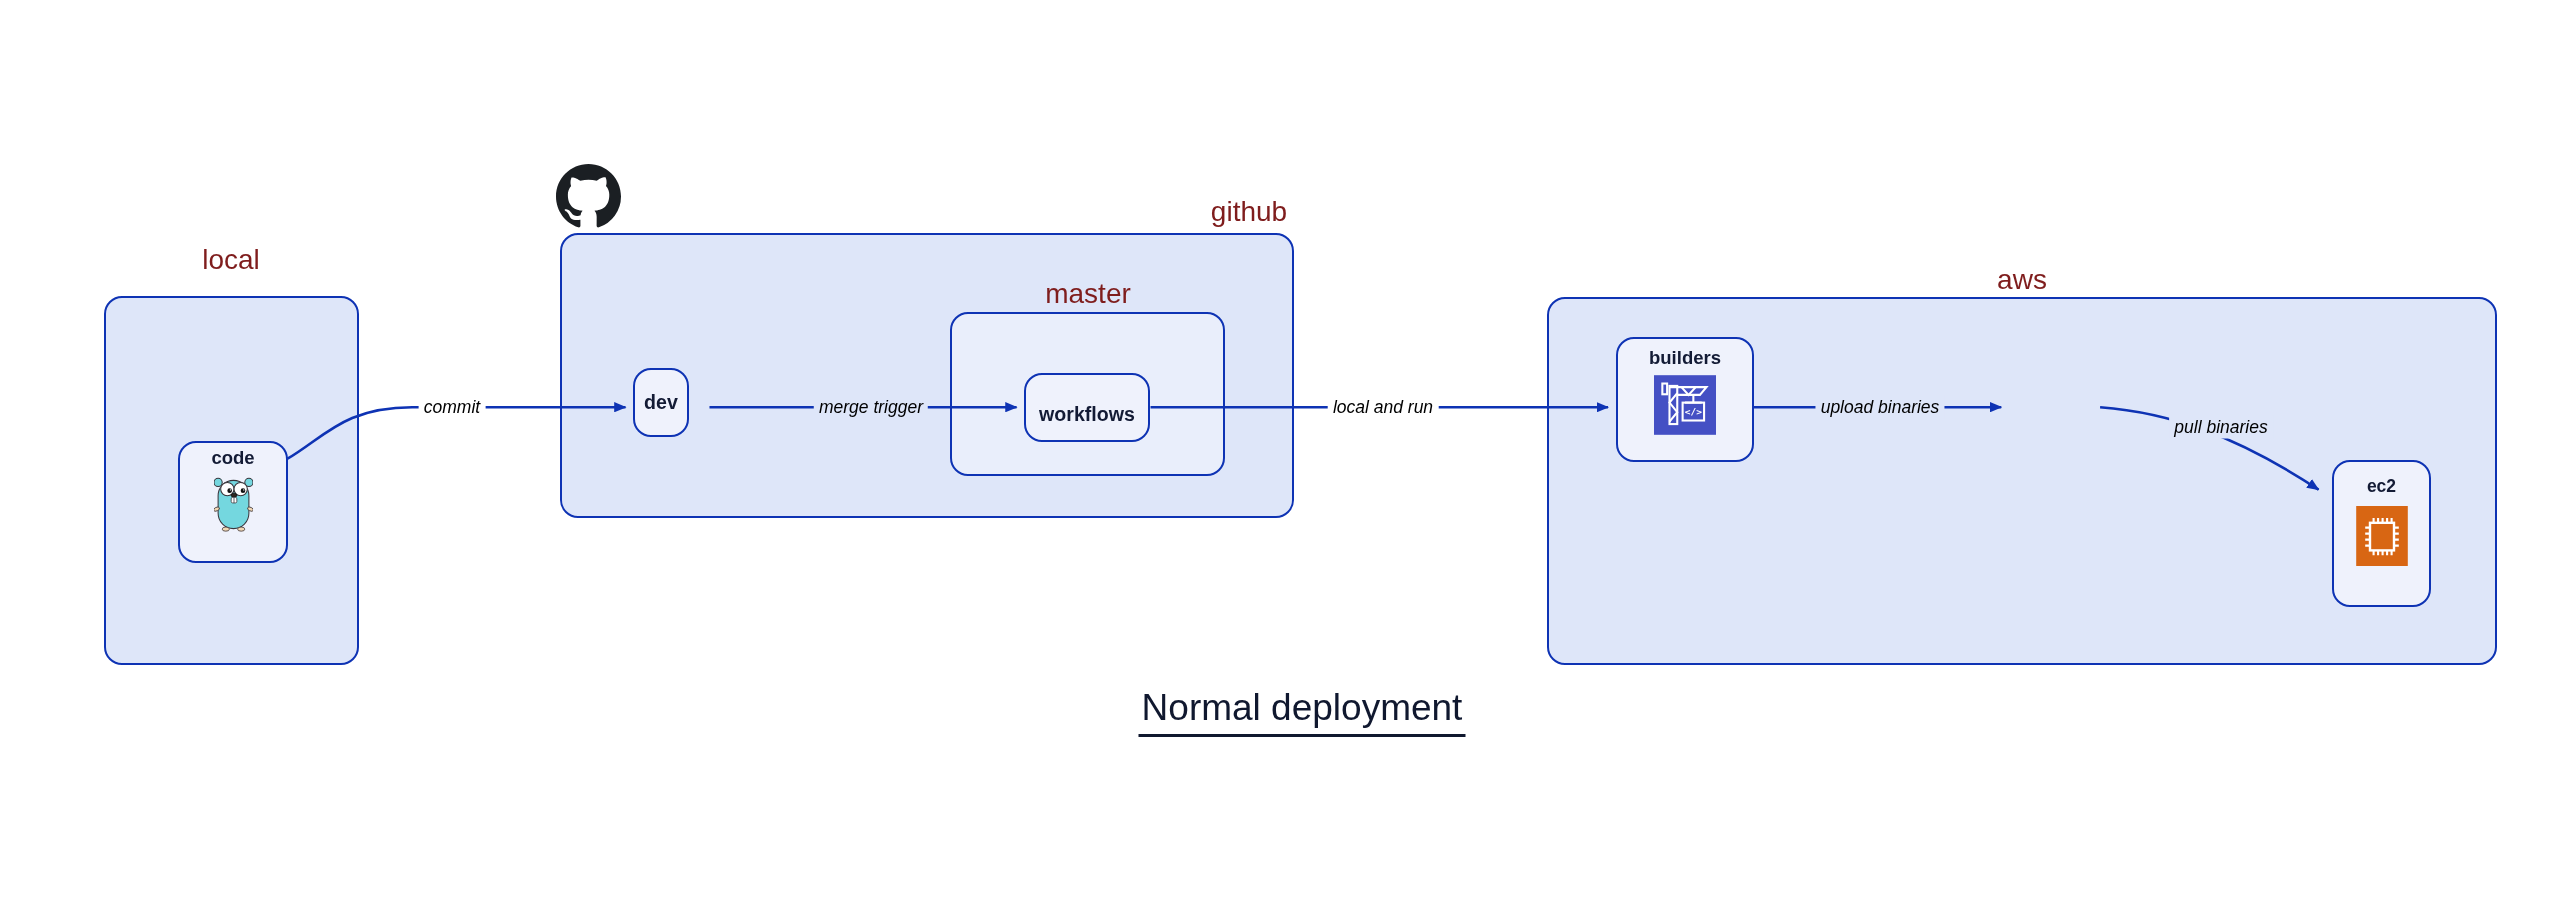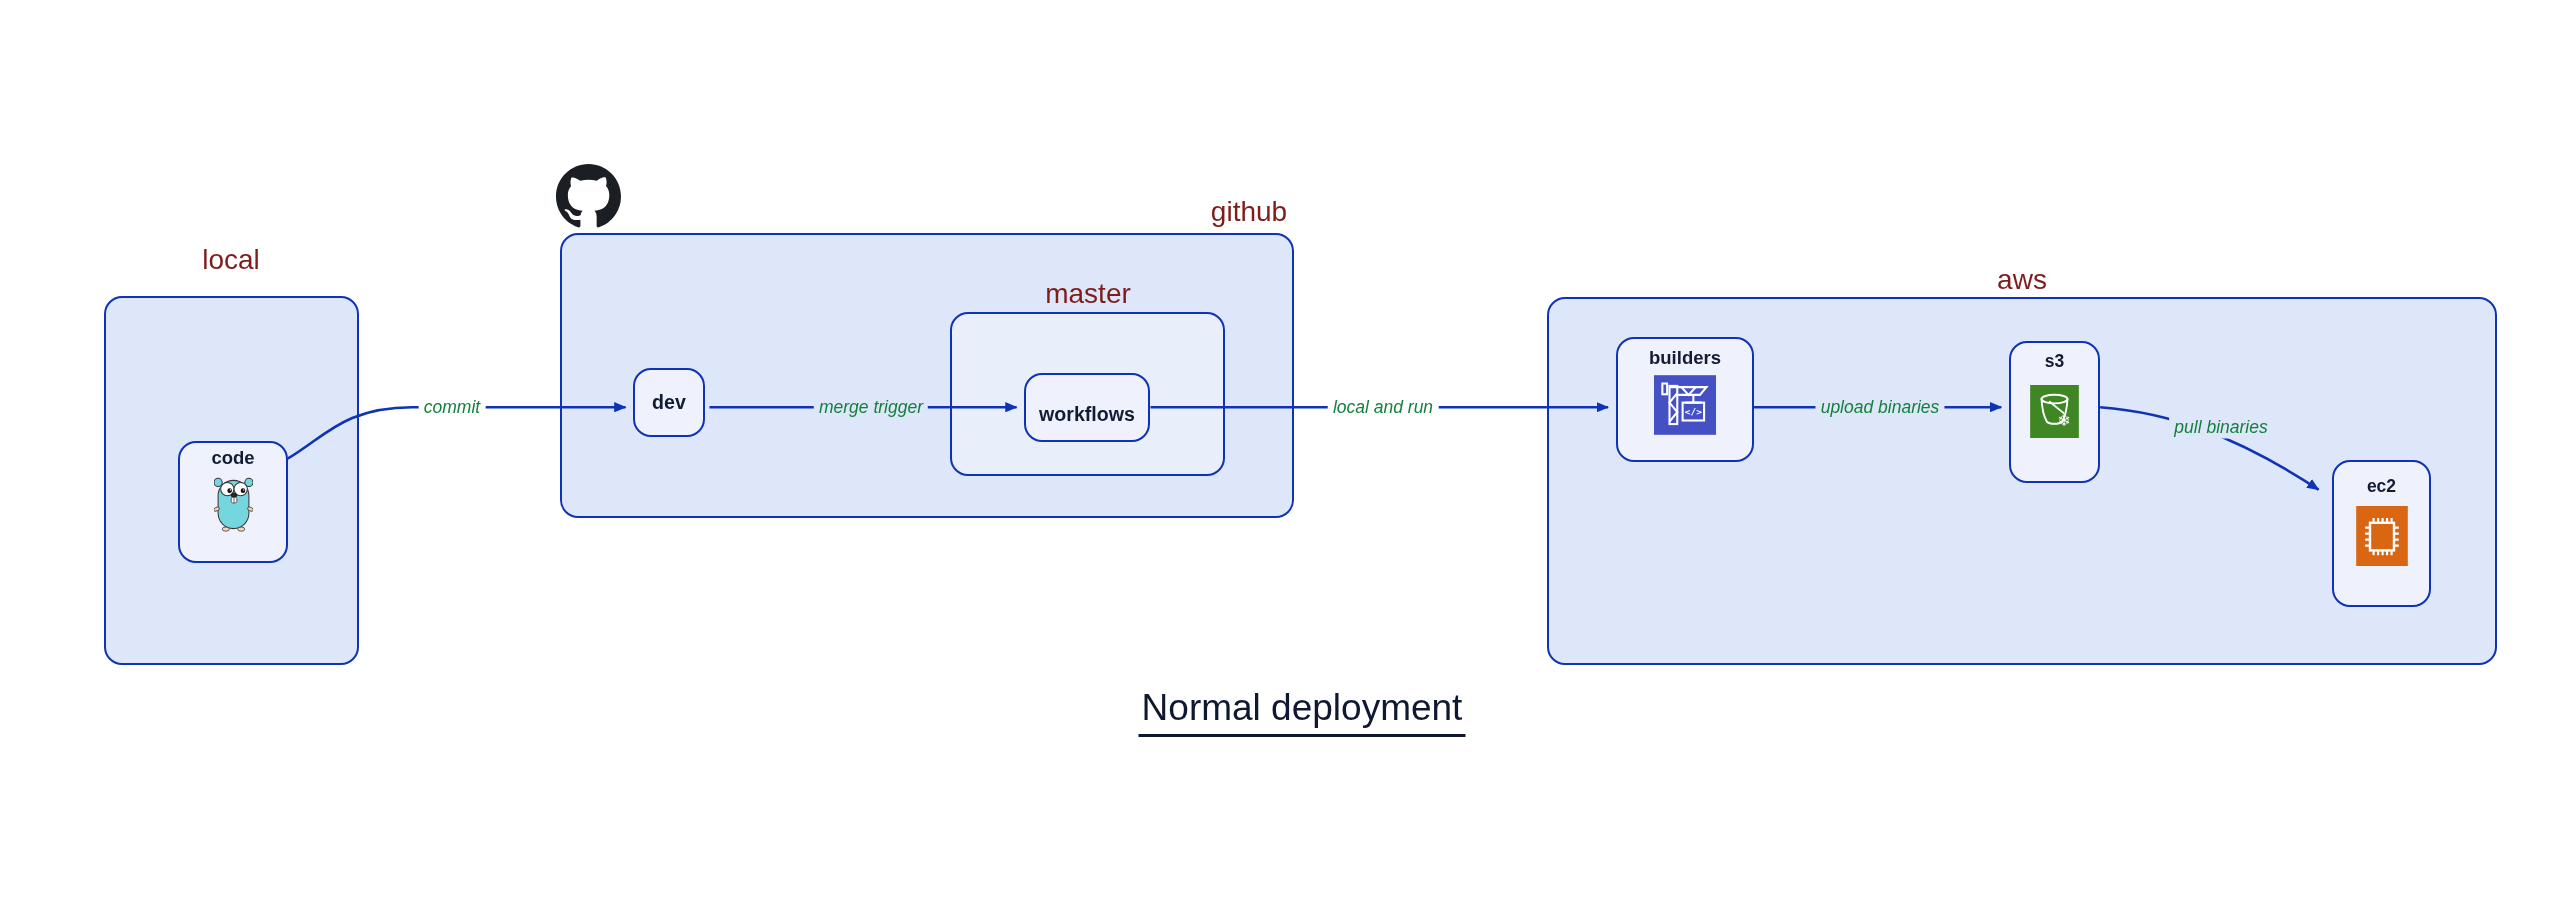--- a/index.html
+++ b/index.html
@@ -20,21 +20,21 @@
   .group-label{
     position:absolute;transform:translate(-50%,-50%);
     font-size:28px;color:#7f1d1d;white-space:nowrap;z-index:4;
   }
   .node-label{
     font-weight:bold;color:#131b35;white-space:nowrap;
   }
   .node-center{justify-content:center;}
   .edge-label{
     position:absolute;transform:translate(-50%,-50%);
-    font-style:italic;font-size:17.5px;color:#15803d;white-space:nowrap;
+    font-style:italic;font-size:17.5px;color:#000000;white-space:nowrap;
     padding:1px 5.2px;z-index:3;
   }
   .bg-white{background:#ffffff;}
   .bg-lav{background:#dee6f9;}
   .arrows{position:absolute;left:0;top:0;z-index:2;}
   .node,.group,.subgroup{z-index:1;border-radius:18px;}
   .icon-block{position:absolute;z-index:1;}
   .title{
     position:absolute;left:1302px;top:687px;transform:translateX(-50%);
     font-size:37px;color:#10182f;white-space:nowrap;
@@ -77,21 +77,21 @@
 
   <span class="icon-block" style="left:556px;top:164px">
     <svg viewBox="0 0 16 16" width="65" height="65">
       <path fill-rule="evenodd" fill="#1b1f23" d="M8 0C3.58 0 0 3.58 0 8c0 3.54 2.29 6.53 5.47 7.59.4.07.55-.17.55-.38 0-.19-.01-.82-.01-1.49-2.01.37-2.53-.49-2.69-.94-.09-.23-.48-.94-.82-1.13-.28-.15-.68-.52-.01-.53.63-.01 1.08.58 1.23.82.72 1.21 1.87.87 2.33.66.07-.52.28-.87.51-1.07-1.78-.2-3.64-.89-3.64-3.95 0-.87.31-1.59.82-2.15-.08-.2-.36-1.02.08-2.12 0 0 .67-.21 2.2.82.64-.18 1.32-.27 2-.27s1.36.09 2 .27c1.53-1.04 2.2-.82 2.2-.82.44 1.1.16 1.92.08 2.12.51.56.82 1.27.82 2.15 0 3.07-1.87 3.75-3.65 3.95.29.25.54.73.54 1.48 0 1.07-.01 1.93-.01 2.2 0 .21.15.46.55.38A8.01 8.01 0 0 0 16 8c0-4.42-3.58-8-8-8z"></path>
     </svg>
   </span>
 
   <div class="group-label" style="left:1249px;top:212px">github</div>
   <div class="group" style="left:560px;top:233px;width:734px;height:285px"></div>
 
-  <div class="node node-center" style="left:633px;top:368px;width:72px;height:69px">
+  <div class="node node-center" style="left:633px;top:368px;width:56px;height:69px">
     <div class="node-label" style="font-size:19.6px">dev</div>
   </div>
 
   <div class="group-label" style="left:1088px;top:294px">master</div>
   <div class="subgroup" style="left:950px;top:312px;width:275px;height:164px"></div>
 
   <div class="node node-center" style="left:1024px;top:373px;width:126px;height:69px;padding-top:13.4px">
     <div class="node-label" style="font-size:19.6px">workflows</div>
   </div>
 
@@ -111,36 +111,20 @@
           <path d="M46 20 L58 33 L70 20"></path>
           <path d="M66 33 V46"></path>
           <path d="M52 46 H80"></path>
           <rect x="48" y="46" width="36" height="30"></rect>
         </g>
         <text x="66" y="67" font-size="16" font-weight="bold" fill="#ffffff" text-anchor="middle" font-family="DejaVu Sans Mono, monospace">&lt;/&gt;</text>
       </svg>
     </span>
   </div>
 
-  <div class="node" style="left:2009px;top:341px;width:91px;height:142px;padding-top:8.2px;gap:12.4px">
-    <div class="node-label" style="font-size:17.5px">s3</div>
-    <span>
-      <svg viewBox="0 0 90 98" width="49" height="53">
-        <rect width="90" height="98" fill="#3f8624"></rect>
-        <g stroke="#ffffff" stroke-width="3.5" fill="none" stroke-linecap="round">
-          <ellipse cx="45" cy="26" rx="24" ry="8"></ellipse>
-          <path d="M21 26 C22 44 26 60 31 68"></path>
-          <path d="M69 26 C68 44 64 60 59 68"></path>
-          <path d="M31 68 C36 73 54 73 59 68"></path>
-          <path d="M36 31 L62 52"></path>
-        </g>
-        <text x="63" y="75" font-size="30" fill="#ffffff" text-anchor="middle" font-family="DejaVu Sans, sans-serif">❄</text>
-      </svg>
-    </span>
-  </div>
 
   <div class="node" style="left:2332px;top:460px;width:99px;height:147px;padding-top:14px;gap:9.3px">
     <div class="node-label" style="font-size:17.5px">ec2</div>
     <span>
       <svg viewBox="0 0 86 100" width="52" height="60">
         <rect width="86" height="100" fill="#d86613"></rect>
         <g stroke="#ffffff" stroke-width="4" fill="none">
           <rect x="23" y="28" width="40" height="46"></rect>
         </g>
         <g stroke="#ffffff" stroke-width="3.5" fill="none">

